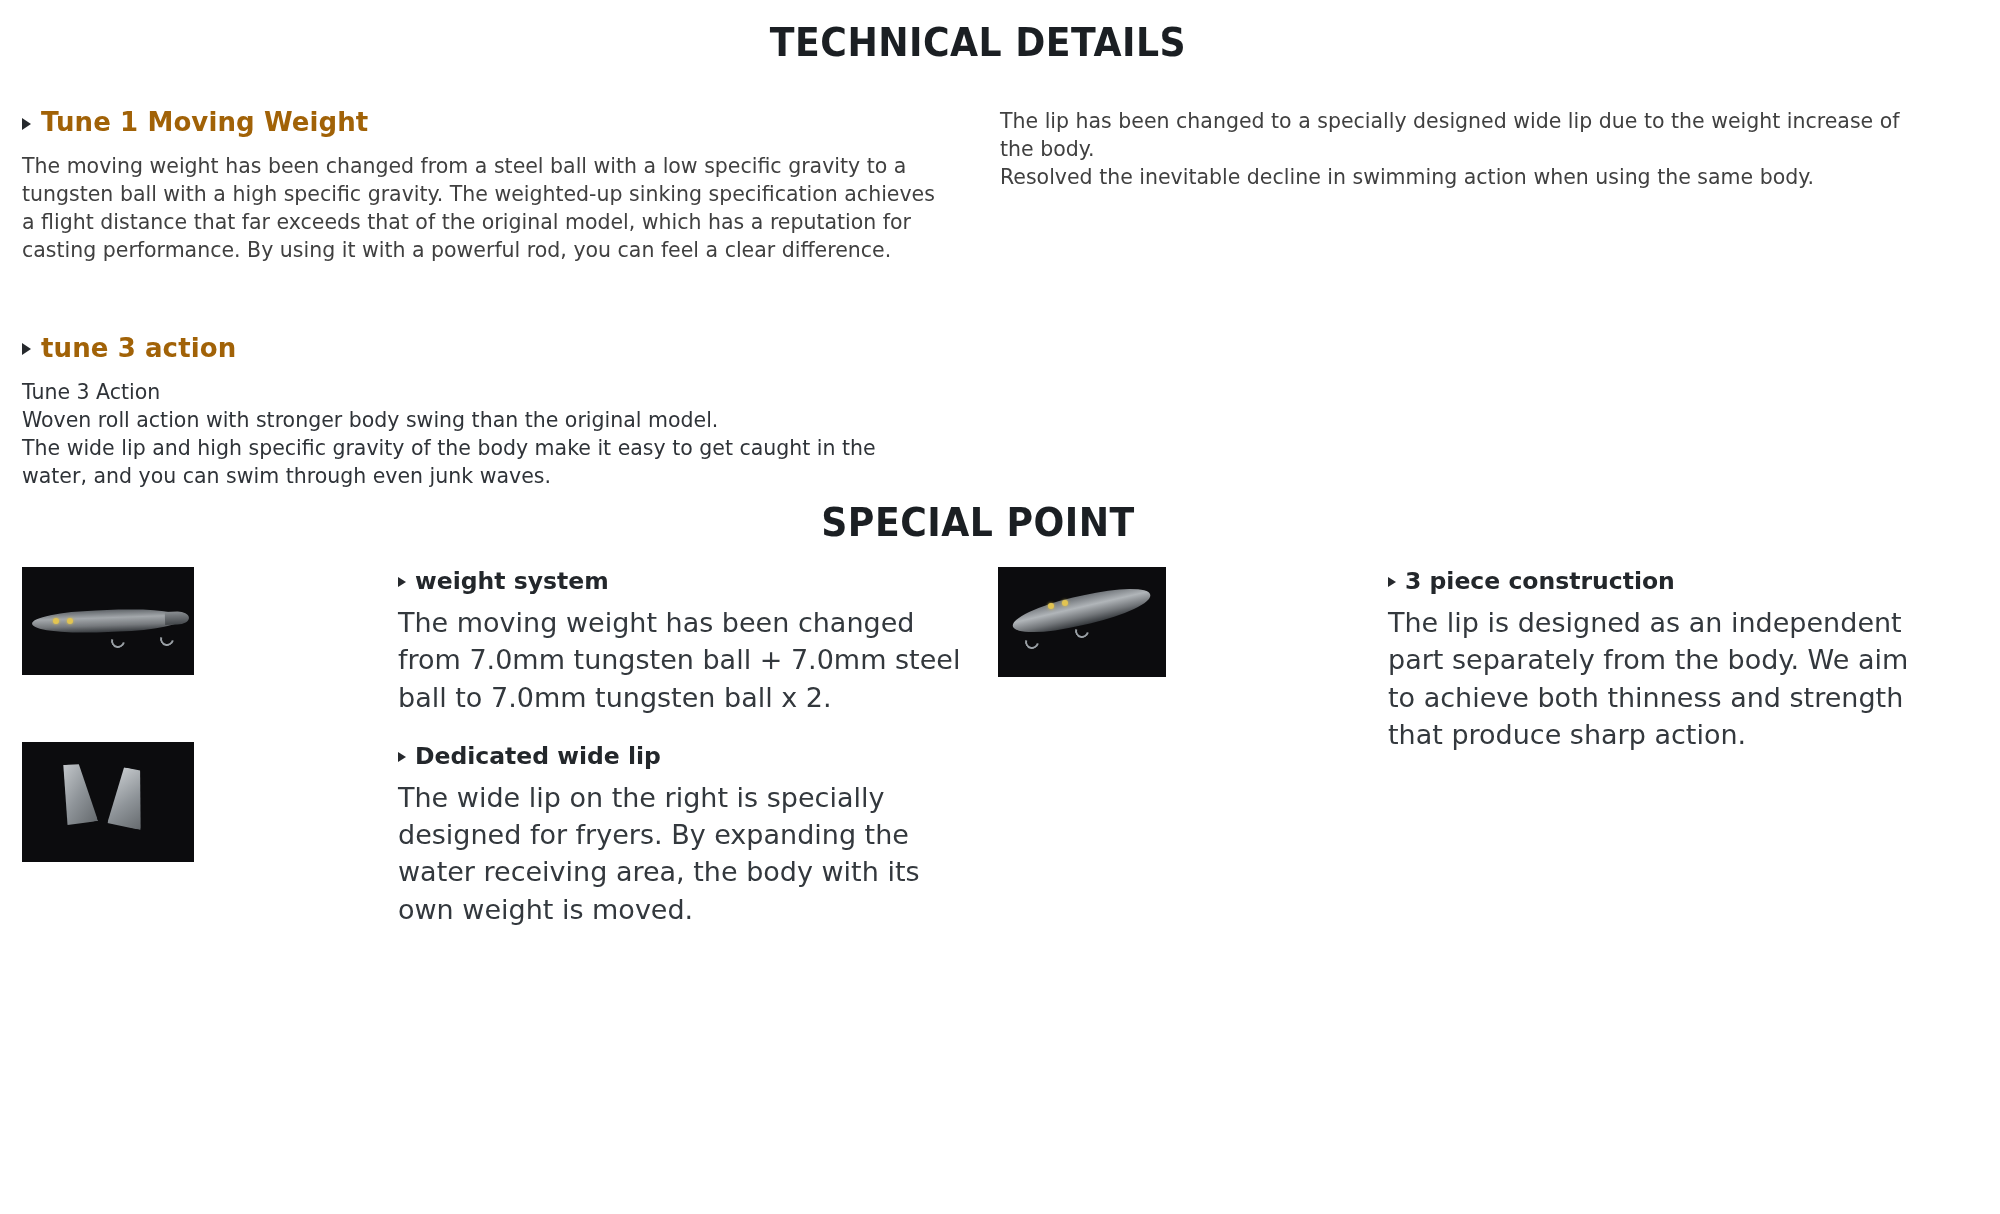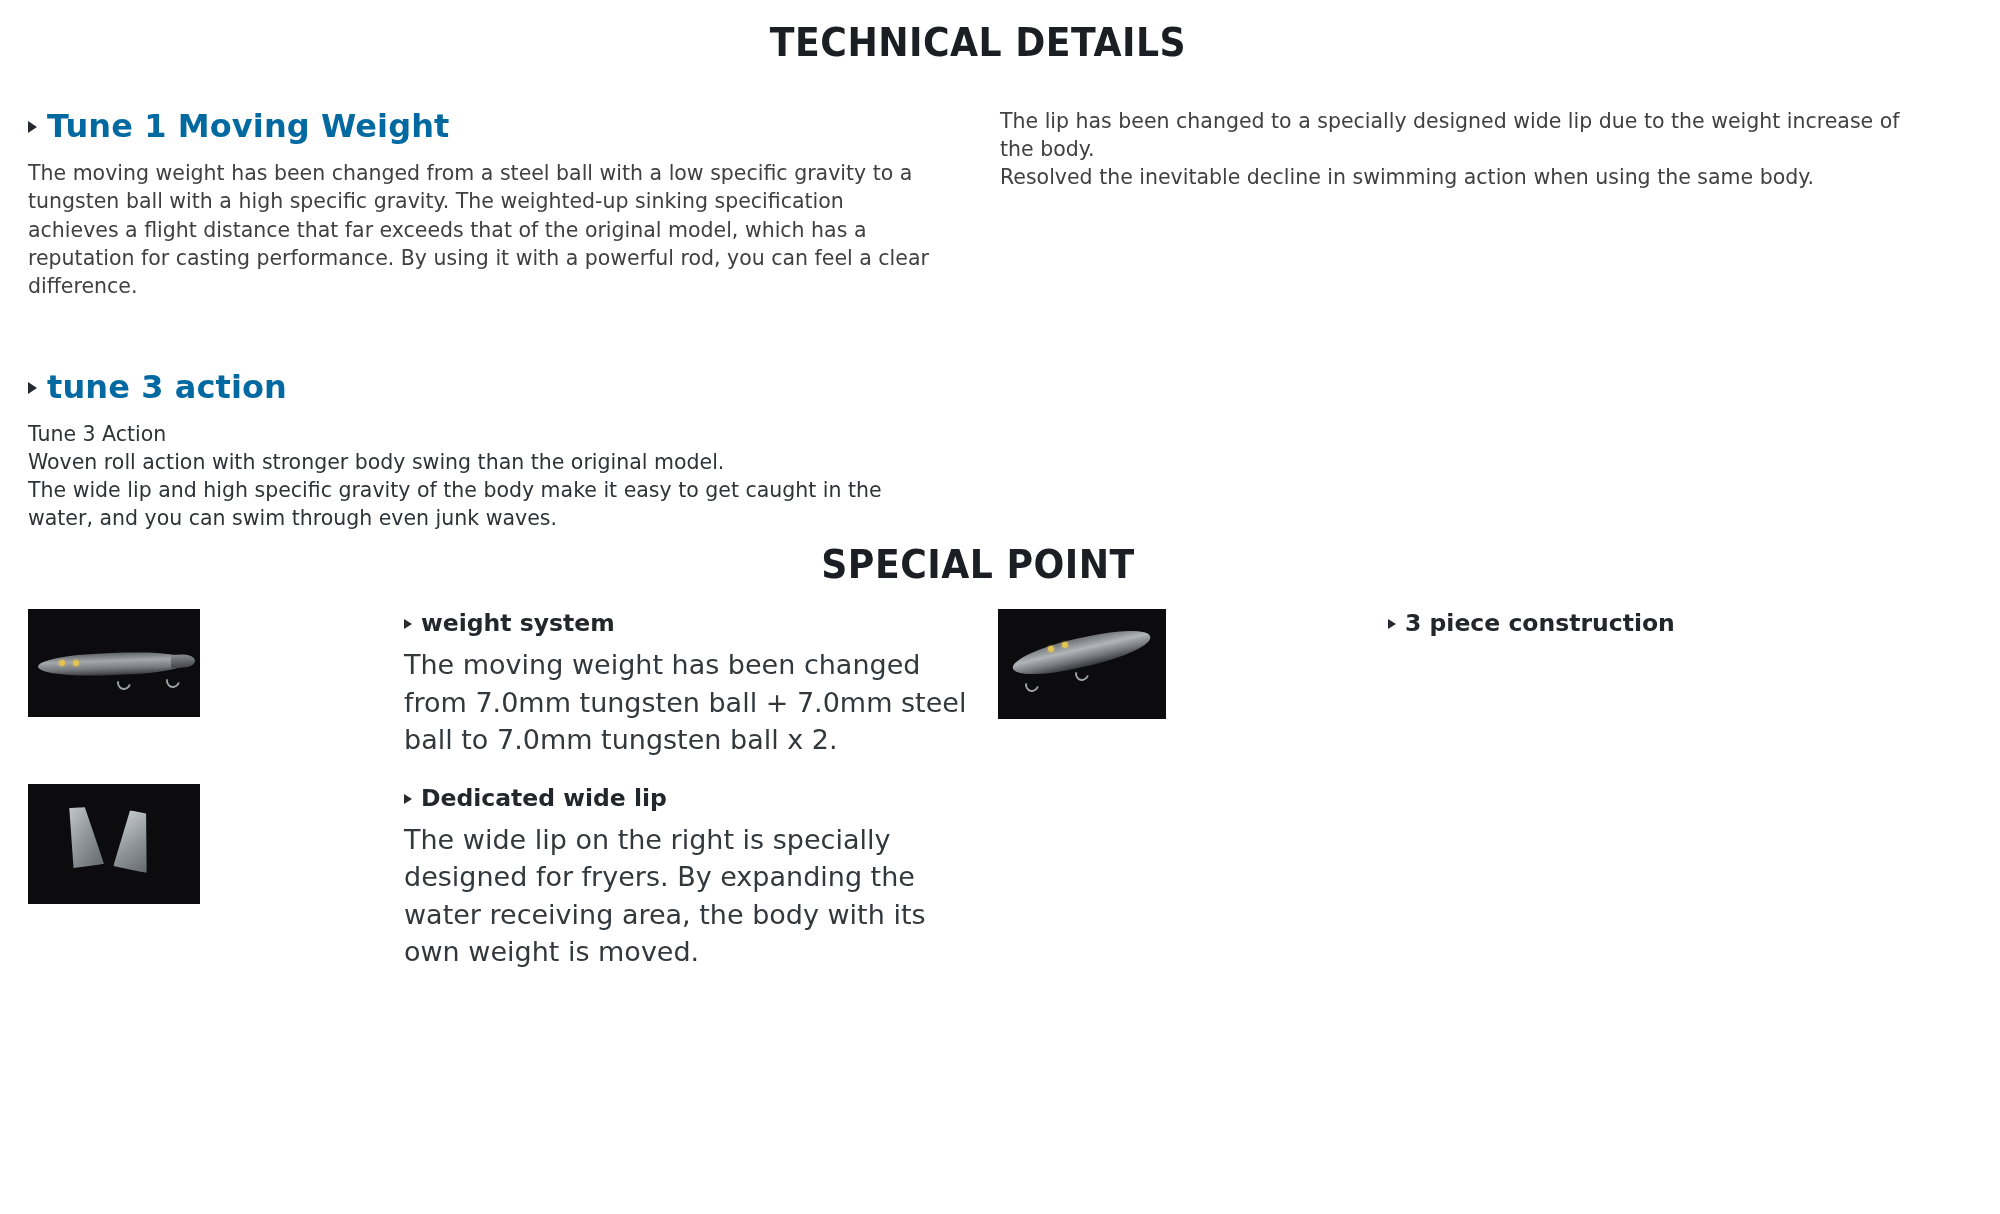--- a/index.html
+++ b/index.html
@@ -12,21 +12,21 @@
     width: 2000px;
     height: 1214px;
     font-family: "DejaVu Sans", "Liberation Sans", sans-serif;
     color: #2b2f33;
     overflow: hidden;
     position: relative;
   }
 
   .page {
     width: 1956px;
-    padding: 0 28px;
+    padding: 0 22px;
     position: relative;
   }
 
   
   .section-title {
     text-align: center;
     font-family: "DejaVu Sans", "Liberation Sans", sans-serif;
     font-weight: bold;
     font-size: 39px;
     letter-spacing: 0.5px;
@@ -66,23 +66,23 @@
     flex: 0 0 auto;
     position: relative;
     top: 1px;
   }
   .tri.sm {
     border-left-width: 8px;
     border-top-width: 5.5px;
     border-bottom-width: 5.5px;
   }
   .block-title {
-    font-size: 32px;
+    font-size: 26px;
     font-weight: bold;
-    color: #0369a1;
+    color: #a16207;
     letter-spacing: 0.1px;
     line-height: 1.2;
     text-align: center;
   }
   .body-text {
     font-size: 20.5px;
     line-height: 1.37;
     color: #404040;
     font-weight: 500;
     white-space: pre-line;
@@ -306,19 +306,20 @@
           <div class="dot" style="left:38%;top:30%"></div>
           <div class="hook" style="left:16%;top:62%"></div>
           <div class="hook" style="left:46%;top:52%"></div>
         </div>
         <div class="sp-gap"></div>
         <div class="sp-text">
           <div class="sp-title">
             <span class="tri sm"></span>
             <span>3 piece construction</span>
           </div>
+          <div class="sp-body">The lip is designed as an independent part separately from the body. We aim to achieve both thinness and strength that produce sharp action.</div>
         </div>
       </div>
     </div>
 
   </div>
 
 </div>
 
 </body></html>

